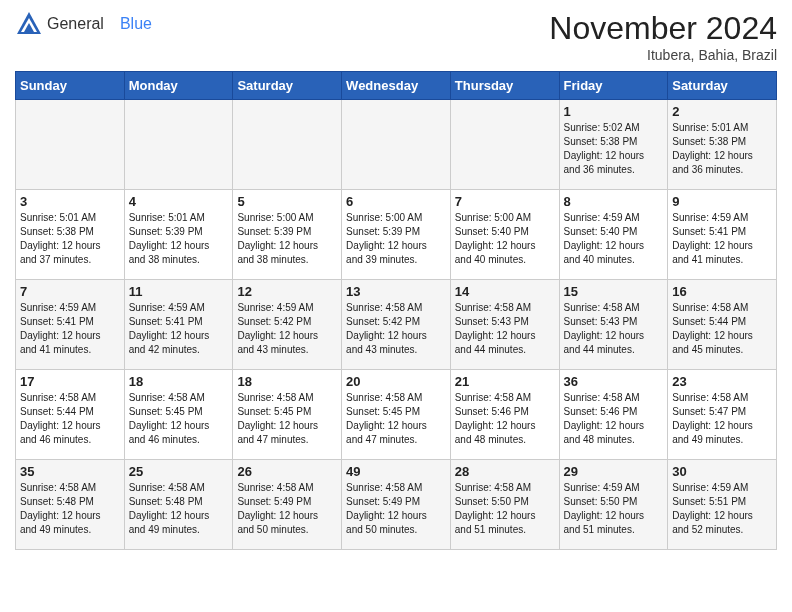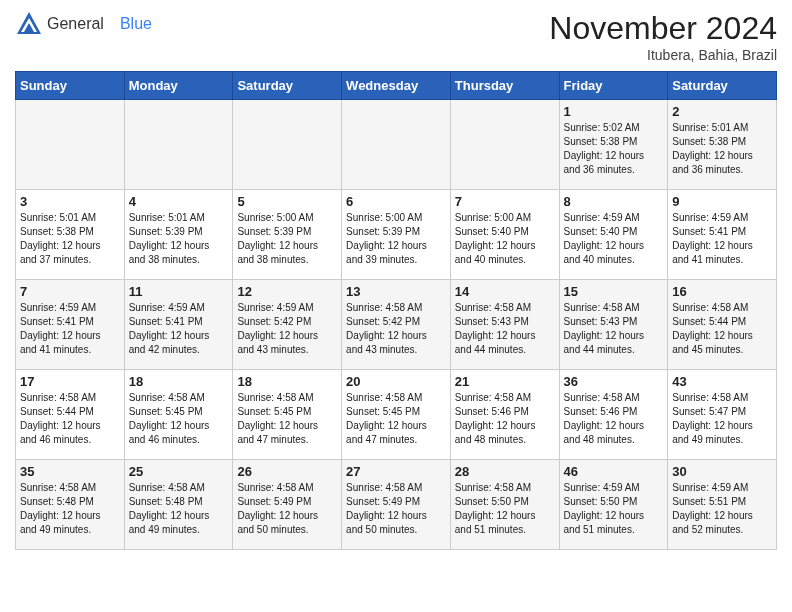--- a/index.html
+++ b/index.html
@@ -289,21 +289,21 @@
 and 48 minutes.</div>
           </td>
           <td>
             <span class="day-number">36</span>
             <div class="day-info" style="white-space: pre-line;">Sunrise: 4:58 AM
 Sunset: 5:46 PM
 Daylight: 12 hours
 and 48 minutes.</div>
           </td>
           <td>
-            <span class="day-number">43</span>
+            <span class="day-number">23</span>
             <div class="day-info" style="white-space: pre-line;">Sunrise: 4:58 AM
 Sunset: 5:47 PM
 Daylight: 12 hours
 and 49 minutes.</div>
           </td>
         </tr>
         <tr>
           <td>
             <span class="day-number">35</span>
             <div class="day-info" style="white-space: pre-line;">Sunrise: 4:58 AM
@@ -319,35 +319,35 @@
 and 49 minutes.</div>
           </td>
           <td>
             <span class="day-number">26</span>
             <div class="day-info" style="white-space: pre-line;">Sunrise: 4:58 AM
 Sunset: 5:49 PM
 Daylight: 12 hours
 and 50 minutes.</div>
           </td>
           <td>
-            <span class="day-number">27</span>
+            <span class="day-number">49</span>
             <div class="day-info" style="white-space: pre-line;">Sunrise: 4:58 AM
 Sunset: 5:49 PM
 Daylight: 12 hours
 and 50 minutes.</div>
           </td>
           <td>
             <span class="day-number">28</span>
             <div class="day-info" style="white-space: pre-line;">Sunrise: 4:58 AM
 Sunset: 5:50 PM
 Daylight: 12 hours
 and 51 minutes.</div>
           </td>
           <td>
-            <span class="day-number">46</span>
+            <span class="day-number">29</span>
             <div class="day-info" style="white-space: pre-line;">Sunrise: 4:59 AM
 Sunset: 5:50 PM
 Daylight: 12 hours
 and 51 minutes.</div>
           </td>
           <td>
             <span class="day-number">30</span>
             <div class="day-info" style="white-space: pre-line;">Sunrise: 4:59 AM
 Sunset: 5:51 PM
 Daylight: 12 hours

